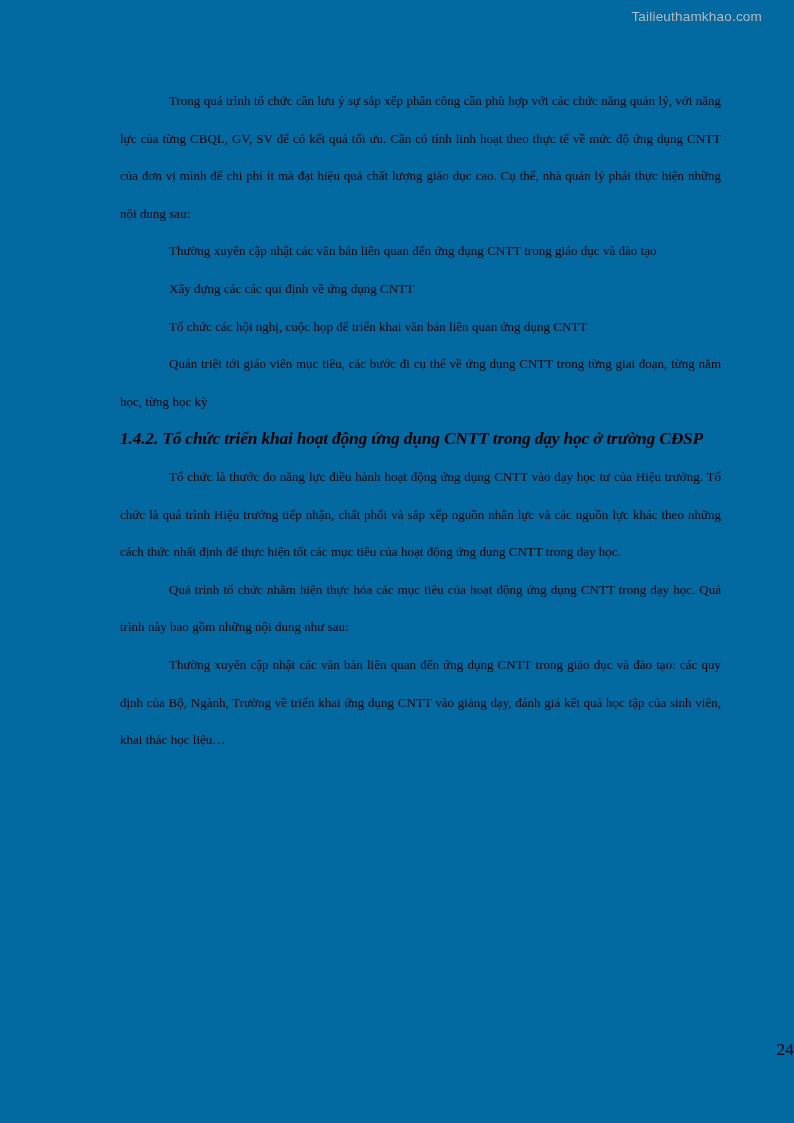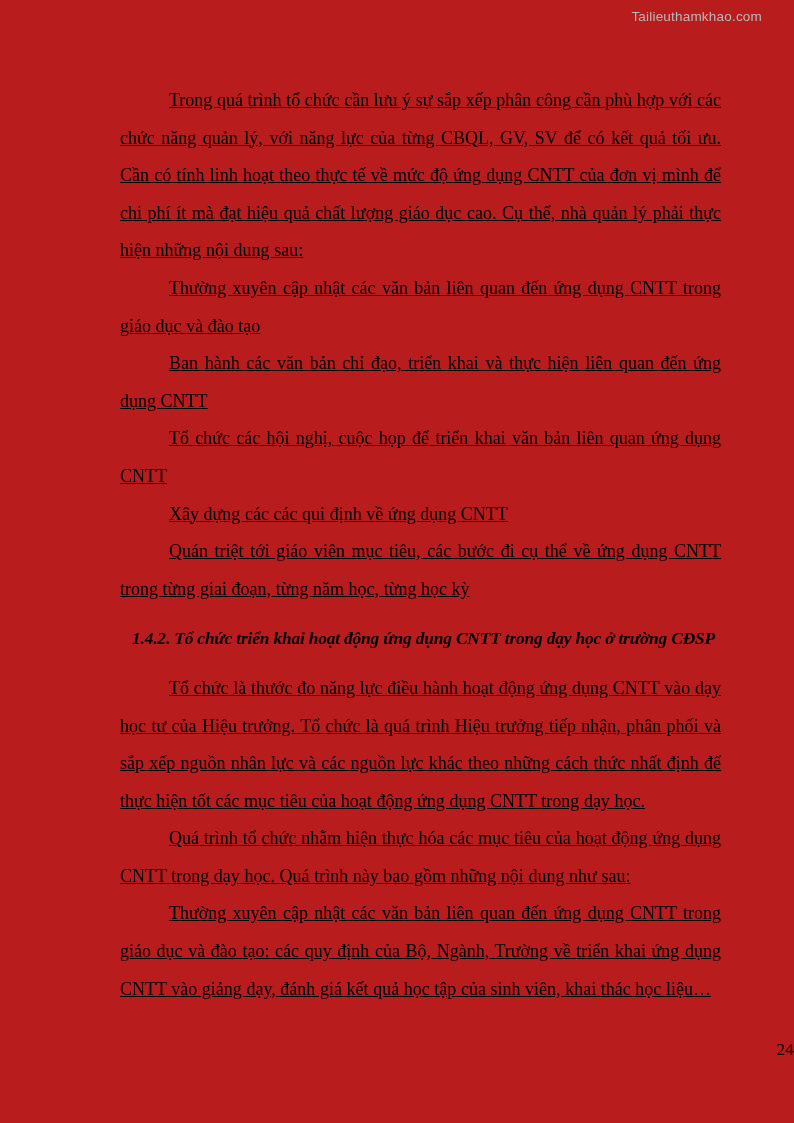--- a/index.html
+++ b/index.html
@@ -7,21 +7,21 @@
     padding: 0;
     background: #ffffff;
   }
   body {
     font-family: "Liberation Serif", "DejaVu Serif", serif;
   }
   .page {
     position: relative;
     width: 794px;
     height: 1123px;
-    background: #b91c1c;
+    background: #0369a1;
     overflow: hidden;
     box-sizing: border-box;
   }
   .watermark {
     position: absolute;
     top: 9px;
     right: 32px;
     font-family: "Liberation Sans", "DejaVu Sans", sans-serif;
     font-size: 13.5px;
     letter-spacing: 0.2px;
@@ -30,31 +30,30 @@
     user-select: none;
   }
   .content {
     position: absolute;
     left: 120px;
     top: 82px;
     width: 601px;
   }
   p.body-para {
     margin: 0;
-    font-size: 18px;
+    font-size: 13px;
     line-height: 37.6px;
     text-align: justify;
     text-justify: inter-word;
     text-indent: 49px;
     color: #000000;
     word-spacing: 0.1px;
-    text-decoration: underline;
   }
   h2.section-heading {
-    margin: 12px;
+    margin: 0;
     font-size: 17.4px;
     line-height: 37.6px;
     font-weight: bold;
     font-style: italic;
     text-indent: 0;
     text-align: left;
     color: #000000;
     white-space: nowrap;
     letter-spacing: -0.18px;
   }
@@ -72,28 +71,27 @@
 <body>
 
 <div class="page">
 
   <div class="watermark">Tailieuthamkhao.com</div>
 
   <div class="content">
 
     <p class="body-para">Trong quá trình tổ chức cần lưu ý sự sắp xếp phân công cần phù hợp với các chức năng quản lý, với năng lực của từng CBQL, GV, SV để có kết quả tối ưu. Cần có tính linh hoạt theo thực tế về mức độ ứng dụng CNTT của đơn vị mình để chi phí ít mà đạt hiệu quả chất lượng giáo dục cao. Cụ thể, nhà quản lý phải thực hiện những nội dung sau:</p>
     <p class="body-para">Thường xuyên cập nhật các văn bản liên quan đến ứng dụng CNTT trong giáo dục và đào tạo</p>
-    <p class="body-para">Ban hành các văn bản chỉ đạo, triển khai và thực hiện liên quan đến ứng dụng CNTT</p>
+    <p class="body-para">Xây dựng các các qui định về ứng dụng CNTT</p>
     <p class="body-para">Tổ chức các hội nghị, cuộc họp để triển khai văn bản liên quan ứng dụng CNTT</p>
-    <p class="body-para">Xây dựng các các qui định về ứng dụng CNTT</p>
     <p class="body-para">Quán triệt tới giáo viên mục tiêu, các bước đi cụ thể về ứng dụng CNTT trong từng giai đoạn, từng năm học, từng học kỳ</p>
 
     <h2 class="section-heading">1.4.2. Tổ chức triển khai hoạt động ứng dụng CNTT trong dạy học ở trường CĐSP</h2>
 
-    <p class="body-para">Tổ chức là thước đo năng lực điều hành hoạt động ứng dụng CNTT vào dạy học tư của Hiệu trưởng. Tổ chức là quá trình Hiệu trưởng tiếp nhận, phân phối và sắp xếp nguồn nhân lực và các nguồn lực khác theo những cách thức nhất định để thực hiện tốt các mục tiêu của hoạt động ứng dụng CNTT trong dạy học.</p>
+    <p class="body-para">Tổ chức là thước đo năng lực điều hành hoạt động ứng dụng CNTT vào dạy học tư của Hiệu trưởng. Tổ chức là quá trình Hiệu trưởng tiếp nhận, chất phối và sắp xếp nguồn nhân lực và các nguồn lực khác theo những cách thức nhất định để thực hiện tốt các mục tiêu của hoạt động ứng dụng CNTT trong dạy học.</p>
     <p class="body-para">Quá trình tổ chức nhằm hiện thực hóa các mục tiêu của hoạt động ứng dụng CNTT trong dạy học. Quá trình này bao gồm những nội dung như sau:</p>
     <p class="body-para">Thường xuyên cập nhật các văn bản liên quan đến ứng dụng CNTT trong giáo dục và đào tạo: các quy định của Bộ, Ngành, Trường về triển khai ứng dụng CNTT vào giảng dạy, đánh giá kết quả học tập của sinh viên, khai thác học liệu…</p>
 
   </div>
 
   <div class="page-number">24</div>
 
 </div>
 
 </body></html>

